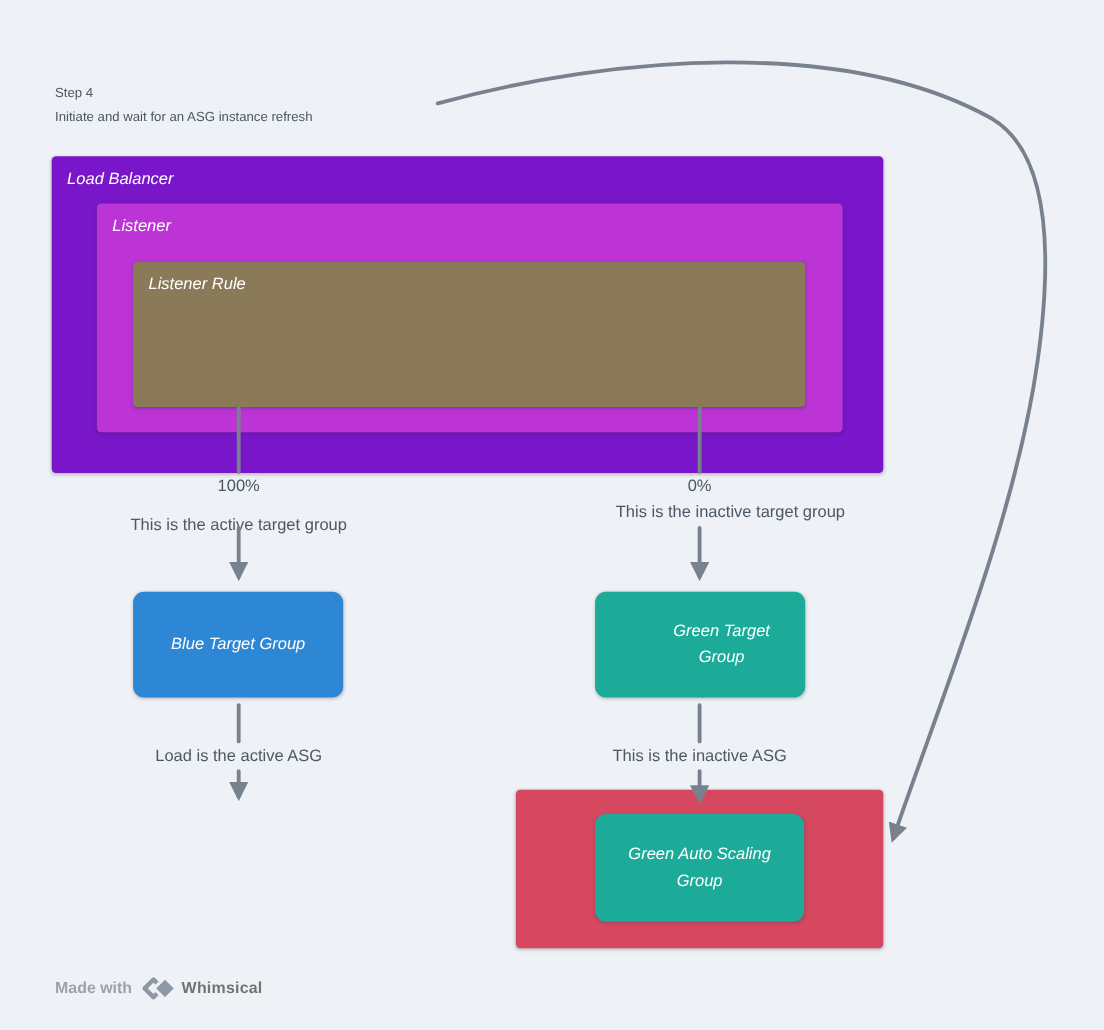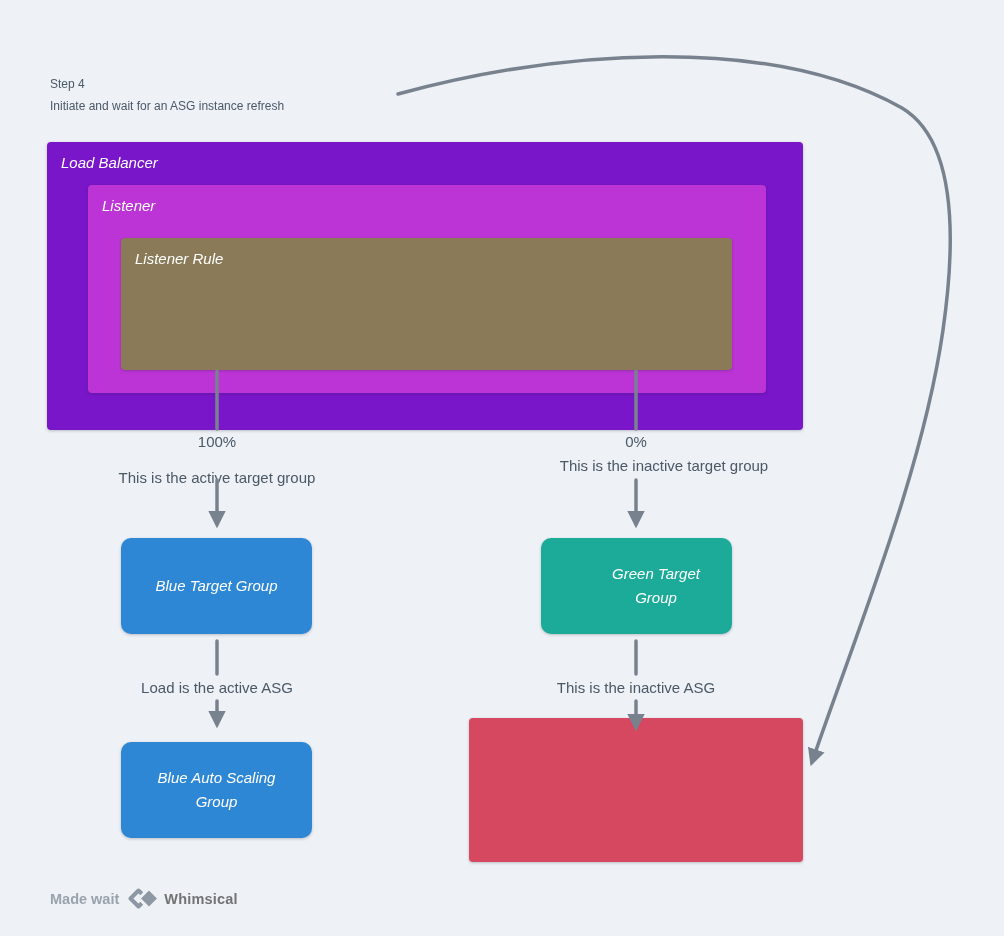--- a/index.html
+++ b/index.html
@@ -60,24 +60,24 @@
   <div class="anno" style="left:636px;top:457px;margin-left:28px;">This is the inactive target group</div>
   <div class="anno" style="left:217px;top:679px;">Load is the active ASG</div>
   <div class="anno" style="left:636px;top:679px;">This is the inactive ASG</div>
 
   <div class="node leaf-node blue-tg">
     <span class="node-label">Blue Target Group</span>
   </div>
   <div class="node leaf-node green-tg">
     <span class="node-label">Green Target Group</span>
   </div>
-  <div class="node leaf-node blue-asg">
-    <span class="node-label">Blue Auto Scaling Group</span>
+  <div class="node red-box"></div>
+  <div class="node leaf-node green-asg">
+    <span class="node-label">Green Auto Scaling Group</span>
   </div>
-  <div class="node red-box"></div>
 
   <svg class="overlay" width="1004" height="936" viewBox="0 0 1004 936">
     <defs>
       <marker id="arrowhead" viewBox="0 0 10 10" refX="7.5" refY="5" markerWidth="5" markerHeight="5" orient="auto-start-reverse">
         <path d="M0 0 L10 5 L0 10 Z" fill="#78828e"></path>
       </marker>
     </defs>
     <g stroke="#78828e" stroke-width="3.5" fill="none" stroke-linecap="round">
 
       <path d="M217 371 V429"></path>
@@ -90,21 +90,21 @@
       <path d="M636 641 V674"></path>
 
       <path d="M217 701 V724" marker-end="url(#arrowhead)"></path>
       <path d="M636 701 V727" marker-end="url(#arrowhead)"></path>
 
       <path d="M398 94 C560 50, 770 34, 902 108 C952 138, 958 225, 943 330 C923 470, 858 628, 812 762" marker-end="url(#arrowhead)"></path>
     </g>
   </svg>
 
   <div class="footer">
-    <span class="made-with">Made wait</span>
+    <span class="made-with">Made with</span>
     <span>
       <svg width="34" height="26" viewBox="0 0 34 26" style="display:block">
         <path d="M10.5 4.5 L18.5 12.5 L10.5 20.5 L2.5 12.5 Z" fill="none" stroke="#8e98a4" stroke-width="4" stroke-linejoin="round"></path>
         <path d="M21 2.5 L31 12.5 L21 22.5 L11 12.5 Z" fill="#8e98a4" stroke="#eef1f5" stroke-width="3" stroke-linejoin="round"></path>
       </svg>
     </span>
     <span class="brand">Whimsical</span>
   </div>
 
 </div>

